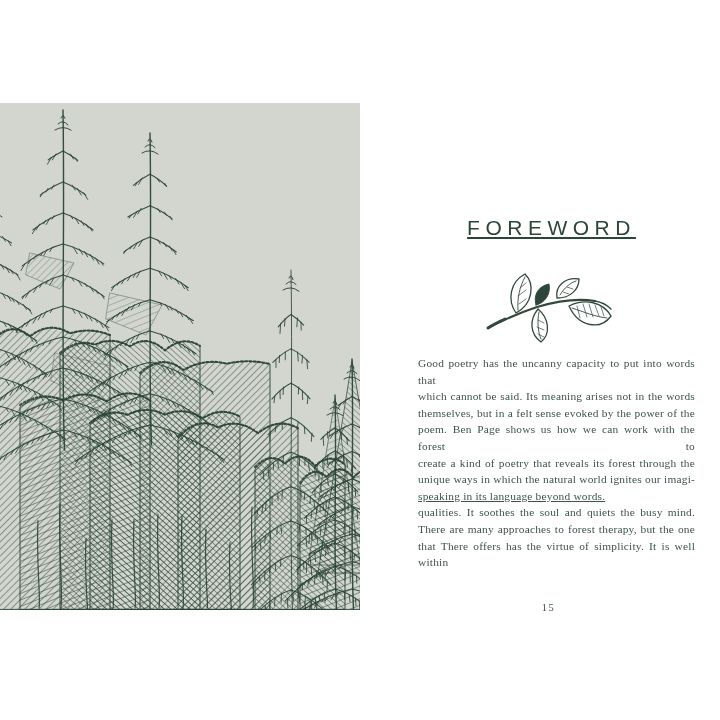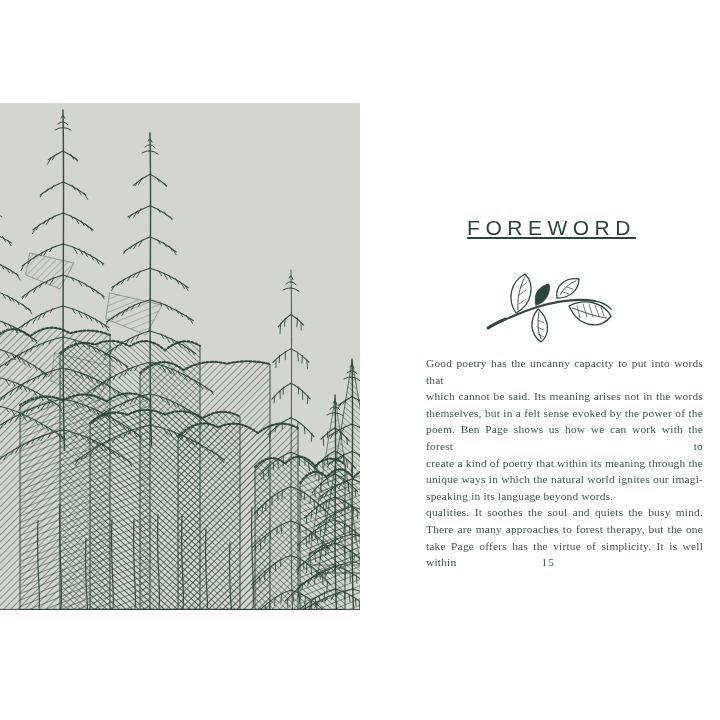--- a/index.html
+++ b/index.html
@@ -25,30 +25,30 @@
     letter-spacing:5.5px;
     margin-left:3px;
     color:var(--title,#2c4539);
     text-decoration:underline;
   }
   .leaf-wrap{
     position:absolute;top:264px;left:50%;transform:translateX(-50%);
     width:136px;height:88px;
   }
   .body-text{
-    position:absolute;top:355px;left:16px;width:277px;
+    position:absolute;top:355px;left:8px;width:277px;
     font-size:11.4px;line-height:16.6px;
     letter-spacing:0.2px;
     color:var(--text,#3e5348);
   }
   .line{text-align:justify;text-align-last:justify;white-space:normal;}
-  .line.ragged{text-align-last:left;}
+  .line.ragged{text-align-last:left;text-decoration:underline;}
   .line.indent{text-indent:14px;}
   .page-number{
-    position:absolute;top:557px;left:0;width:100%;
+    position:absolute;top:602px;left:0;width:100%;
     text-align:center;font-size:10.5px;letter-spacing:1.5px;
     color:var(--text,#3e5348);
   }
 </style>
 </head>
 <body>
 
 <div class="left-page">
   <svg class="forest" id="forest-svg" width="360" height="507" viewBox="0 0 360 507" role="img" aria-label="Pen-and-ink sketch of tall evergreen spruce trees above a dense hatched forest canopy">
     <defs>
@@ -863,25 +863,25 @@
       <path d="M96,42 l3,12 M102,40 l4,13 M108,40 l4,13 M114,41 l4,11 M120,43 l3,9" stroke-width="0.7"></path>
     </svg>
   </div>
 
   <div class="body-text">
       <div class="para">
         <div class="line">Good poetry has the uncanny capacity to put into words that</div>
         <div class="line">which cannot be said. Its meaning arises not in the words</div>
         <div class="line">themselves, but in a felt sense evoked by the power of the</div>
         <div class="line">poem. Ben Page shows us how we can work with the forest to</div>
-        <div class="line">create a kind of poetry that within its meaning through the</div>
+        <div class="line">create a kind of poetry that reveals its forest through the</div>
         <div class="line">unique ways in which the natural world ignites our imagi-</div>
         <div class="line ragged">speaking in its language beyond words.</div>
       </div>
       <div class="para">
         <div class="line">qualities. It soothes the soul and quiets the busy mind.</div>
         <div class="line">There are many approaches to forest therapy, but the one</div>
-        <div class="line">take Page offers has the virtue of simplicity. It is well within</div>
+        <div class="line">that There offers has the virtue of simplicity. It is well within</div>
       </div>
     </div>
 
   <div class="page-number">15</div>
 </div>
 
 </body></html>

